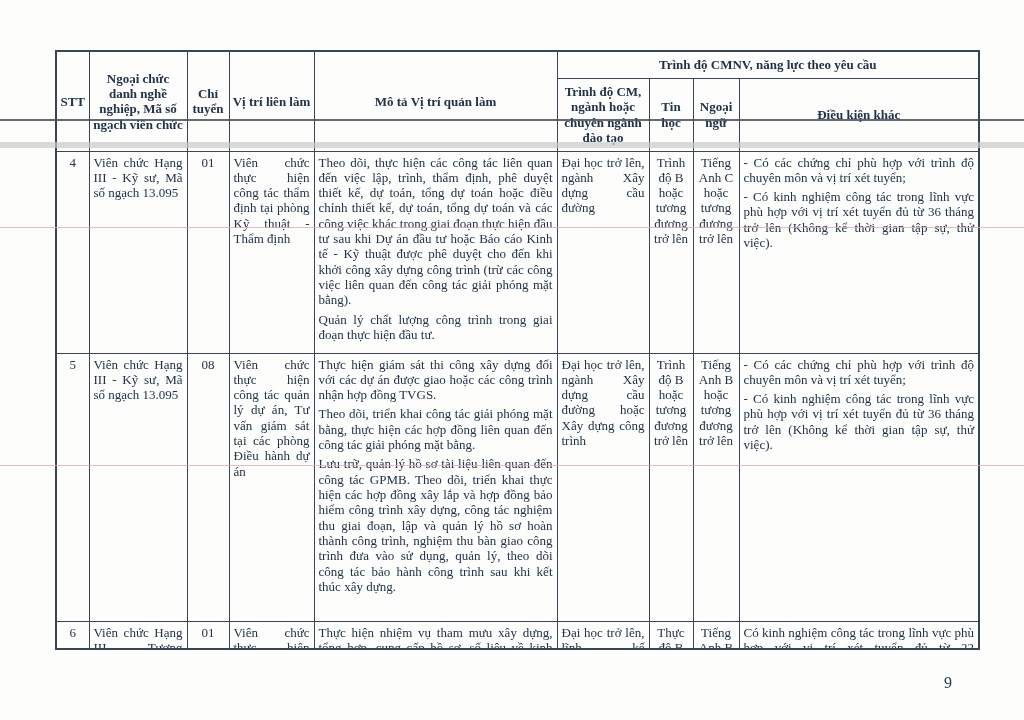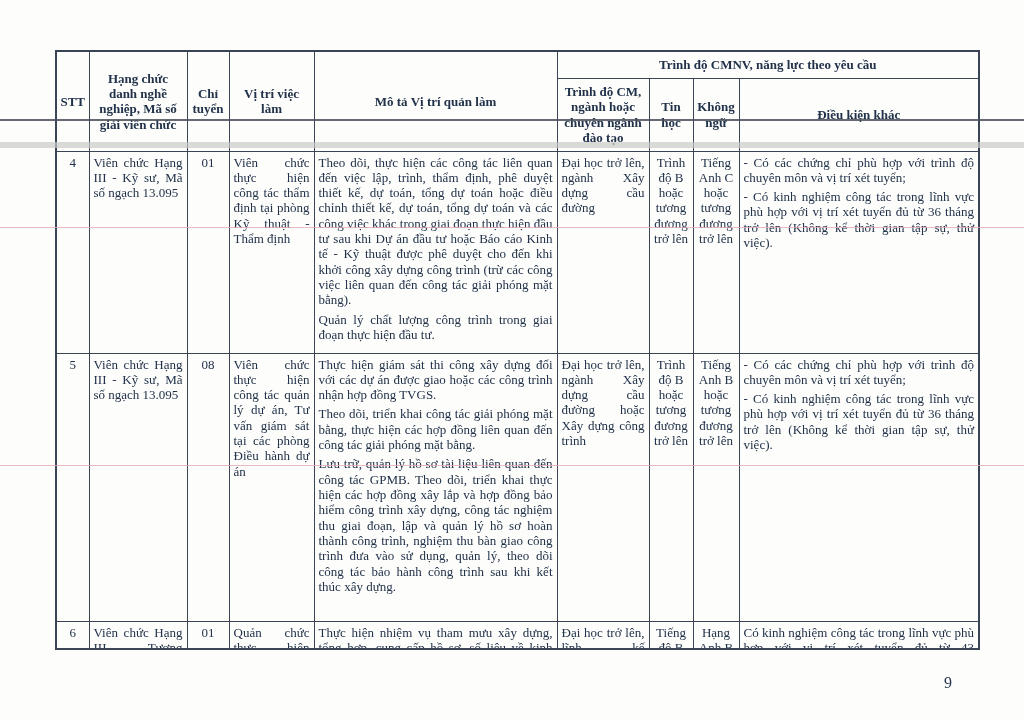--- a/index.html
+++ b/index.html
@@ -79,30 +79,30 @@
         <col style="width:85px">
           <col style="width:243px">
           <col style="width:92px">
         <col style="width:44px">
           <col style="width:46px">
           <col style="width:240px">
       </colgroup>
       <thead>
         <tr class="group-row">
           <th rowspan="2">STT</th>
-          <th rowspan="2">Hạng chức danh nghề nghiệp, Mã số giải viên chức</th>
+          <th rowspan="2">Ngoại chức danh nghề nghiệp, Mã số ngạch viên chức</th>
           <th rowspan="2">Chỉ tuyển</th>
-          <th rowspan="2">Vị trí việc làm</th>
+          <th rowspan="2">Vị trí liên làm</th>
           <th rowspan="2">Mô tả Vị trí quản làm</th>
           <th colspan="4">Trình độ CMNV, năng lực theo yêu cầu</th>
         </tr>
         <tr class="sub-row">
           <th>Trình độ CM, ngành hoặc chuyên ngành đào tạo</th>
           <th>Tin học</th>
-          <th>Không ngữ</th>
+          <th>Ngoại ngữ</th>
           <th>Điều kiện khác</th>
         </tr>
       </thead>
       <tbody>
         <tr class="row-4">
           <td class="ta-center">4</td>
           <td class="ta-justify">Viên chức Hạng III - Kỹ sư, Mã số ngạch 13.095</td>
           <td class="ta-center">01</td>
           <td class="ta-justify">Viên chức thực hiện công tác thẩm định tại phòng Kỹ thuật - Thẩm định</td>
           <td class="ta-justify">
@@ -132,29 +132,29 @@
           <td class="ta-center">Tiếng Anh B hoặc tương đương trở lên</td>
           <td class="ta-justify">
             <p class="para">- Có các chứng chỉ phù hợp với trình độ chuyên môn và vị trí xét tuyển;</p>
             <p class="para">- Có kinh nghiệm công tác trong lĩnh vực phù hợp với vị trí xét tuyển đủ từ 36 tháng trở lên (Không kể thời gian tập sự, thử việc).</p>
           </td>
         </tr>
         <tr class="row-6">
           <td class="ta-center">6</td>
           <td class="ta-justify jlast">Viên chức Hạng III - Tương</td>
           <td class="ta-center">01</td>
-          <td class="ta-justify jlast">Quản chức thực hiện</td>
+          <td class="ta-justify jlast">Viên chức thực hiện</td>
           <td class="ta-justify jlast">
             <p class="para">Thực hiện nhiệm vụ tham mưu xây dựng, tổng hợp, cung cấp hồ sơ, số liệu về kinh phí,</p>
           </td>
           <td class="ta-justify jlast">Đại học trở lên, lĩnh kế</td>
-          <td class="ta-center">Tiếng độ B</td>
-          <td class="ta-center">Hạng Anh B</td>
+          <td class="ta-center">Thực độ B</td>
+          <td class="ta-center">Tiếng Anh B</td>
           <td class="ta-justify jlast">
-            <p class="para">Có kinh nghiệm công tác trong lĩnh vực phù hợp với vị trí xét tuyển đủ từ 43</p>
+            <p class="para">Có kinh nghiệm công tác trong lĩnh vực phù hợp với vị trí xét tuyển đủ từ 22</p>
           </td>
         </tr>
       </tbody>
     </table>
   </div>
 
   <div class="artifact scanline-dark"></div>
   <div class="artifact scanband-gray"></div>
   <div class="artifact scanline-pink-1"></div>
   <div class="artifact scanline-pink-2"></div>

